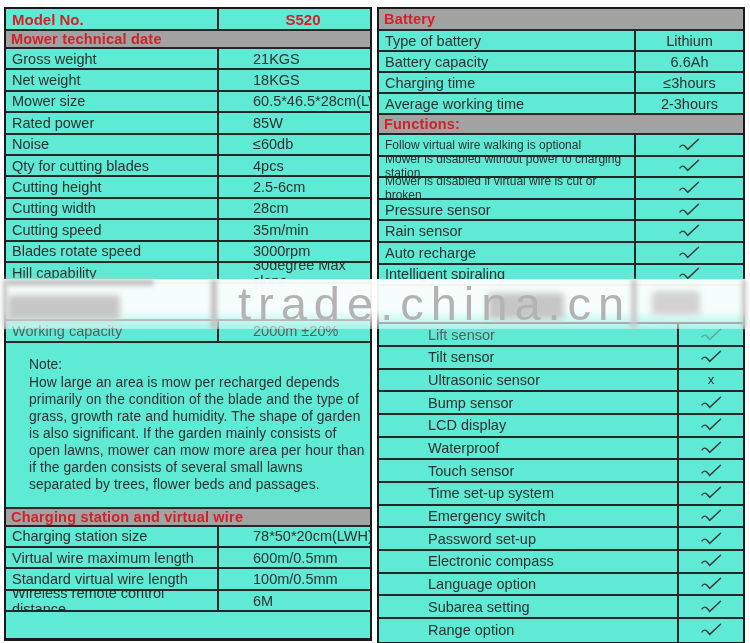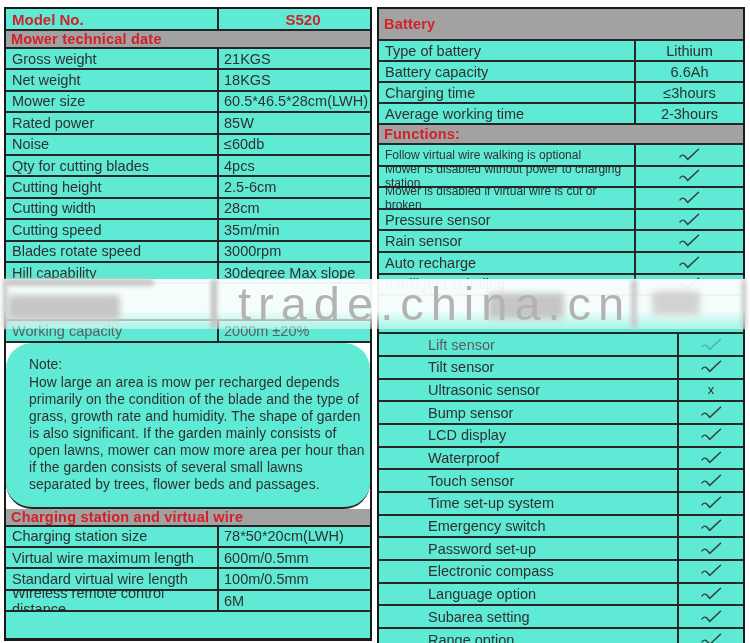--- a/index.html
+++ b/index.html
@@ -17,44 +17,44 @@
   .t-row{
     display:flex;box-sizing:border-box;border-bottom:2px solid #262626;
     align-items:stretch;background:#5eead4;
   }
   .t-row:last-child{border-bottom:none;}
   .cell{display:flex;align-items:center;box-sizing:border-box;overflow:hidden;}
   .lab{padding-left:6px;font-size:14.5px;}
   .val{flex:1;border-left:2px solid #262626;font-size:14.5px;}
   
   #left-table .lab{width:211px;}
-  #left-table .k-spec .val{padding-left:5px;}
+  #left-table .k-spec .val{padding-left:34px;}
   #left-table .k-spec{height:21.4px;}
   #left-table .k-model{height:22px;}
   #left-table .k-model .lab,#left-table .k-model .val{
     color:#d42028;font-weight:bold;font-size:15px;
   }
   #left-table .k-model .val{justify-content:center;padding-left:17px;}
   #left-table .k-obscured{height:37px;}
   #left-table .k-empty{height:26px;}
-  #left-table .k-note{height:166px;display:block;padding:14px 8px 0 23px;border-radius:26px;}
+  #left-table .k-note{height:166px;display:block;padding:14px 8px 0 23px;}
   
   #right-table .lab{width:255px;}
   #right-table .val{justify-content:center;}
   #right-table .k-spec{height:21px;}
   #right-table .k-func{height:21.6px;}
   #right-table .k-func.late{height:22.7px;padding-left:43px;}
   #right-table .k-obscured{height:38px;}
   #right-table .small .lab{font-size:12px;}
   
   .k-section{
     background:#a2a2a2;align-items:center;display:flex;padding-left:5px;
     height:18px;
   }
-  #right-table .k-section{height:32px;}
+  #right-table .k-section{height:22px;}
   #right-table .k-section.sec2{height:20px;}
   .section-title{
     color:#d42028;font-weight:bold;font-size:14.5px;letter-spacing:0.2px;
     white-space:nowrap;
   }
   
   .note-title{font-size:13.8px;margin-bottom:2px;}
   .note-body{font-size:13.8px;line-height:1.24;letter-spacing:0.1px;width:336px;}
   
   .mark-x{font-size:13px;color:#2e2e2e;}

